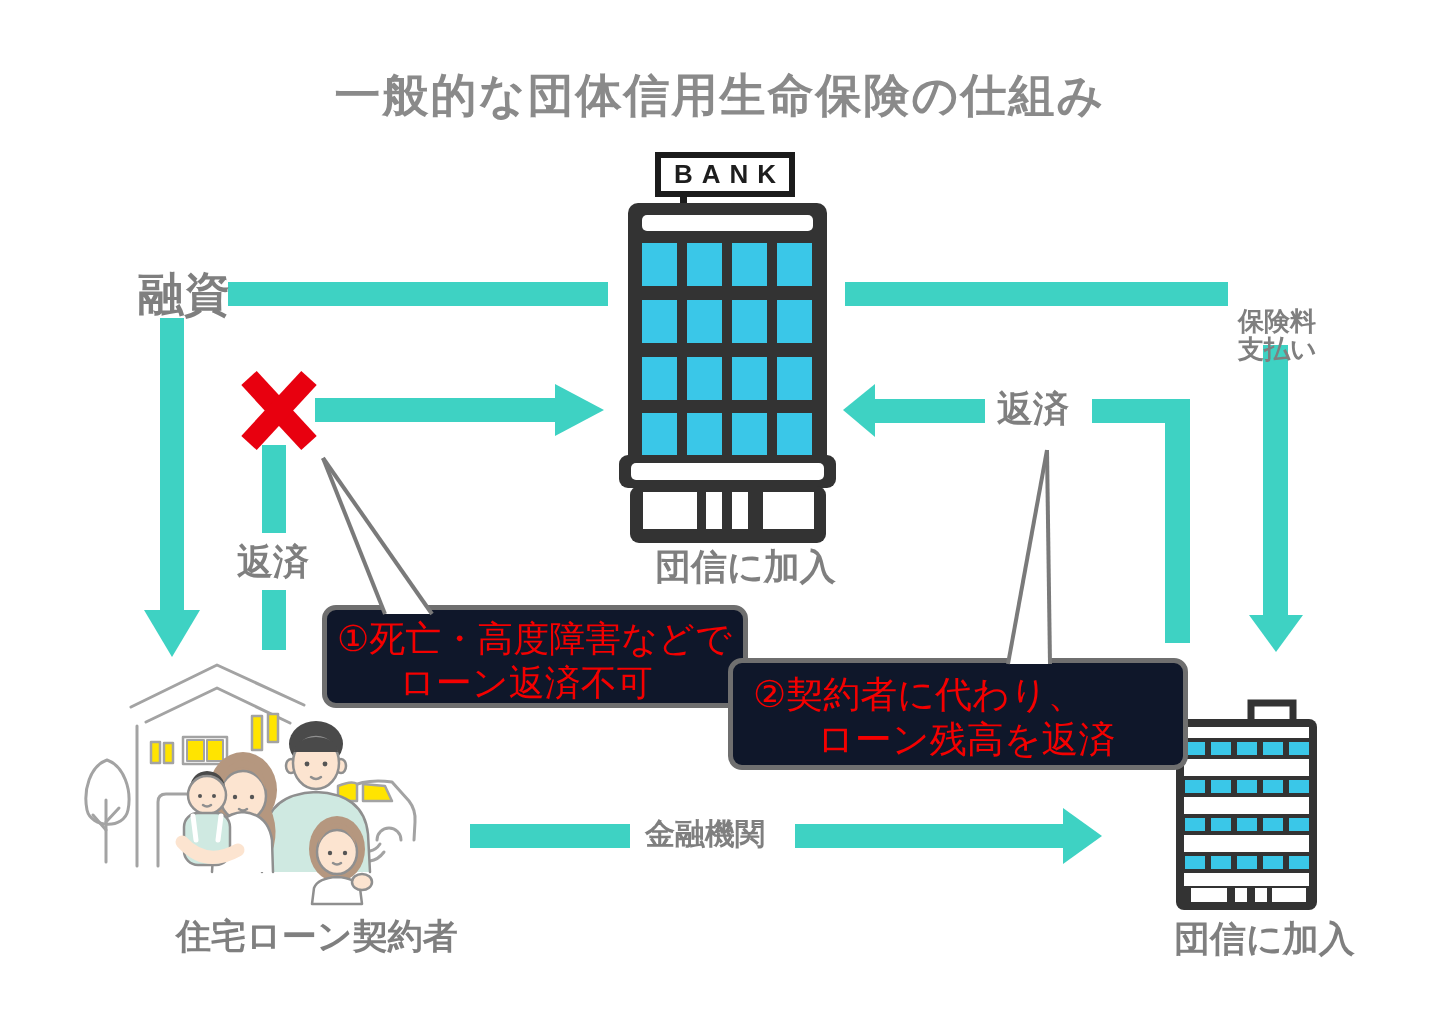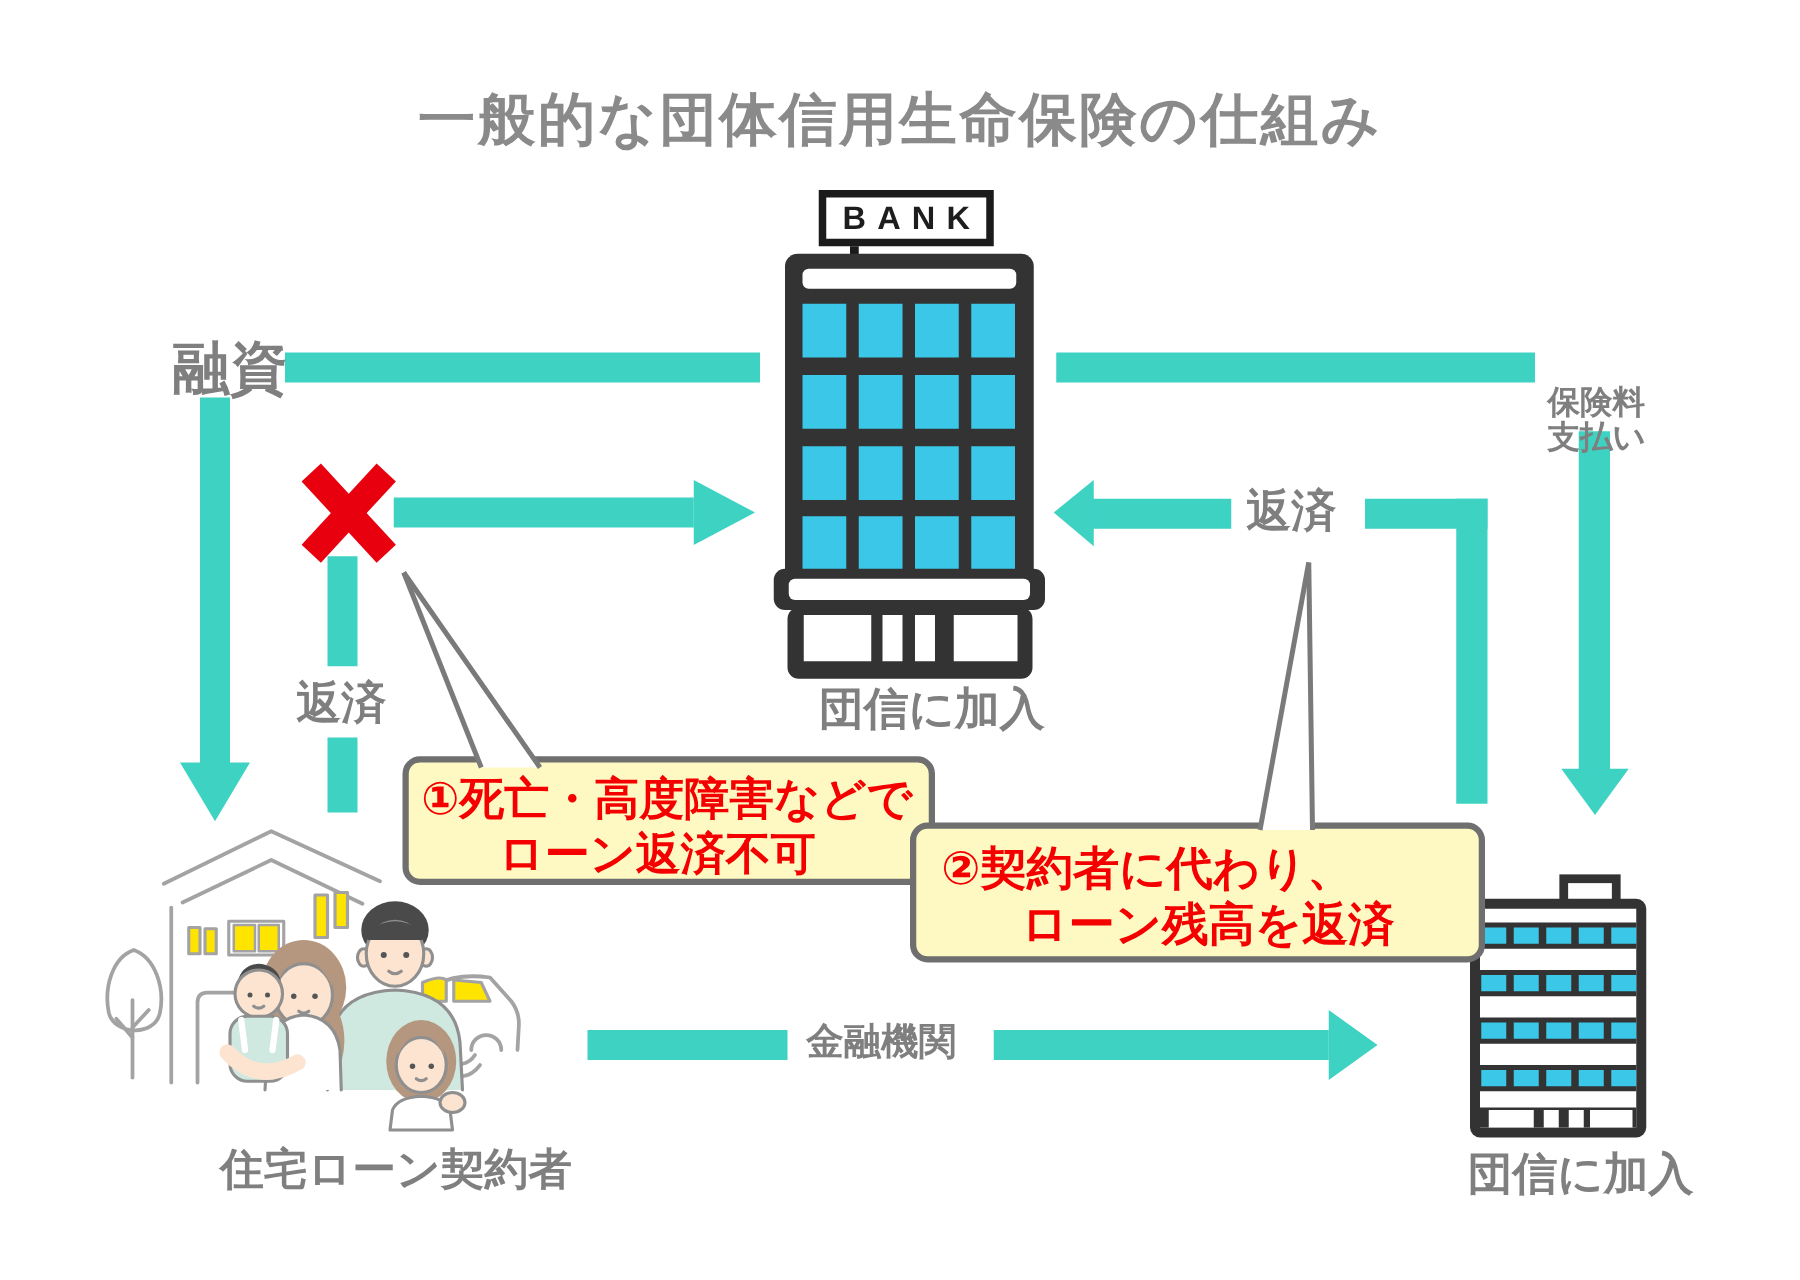--- a/index.html
+++ b/index.html
@@ -26,23 +26,23 @@
   #lbl-bank{left:655px;top:548px;font-size:36px;}
   #lbl-insurer{left:1174px;top:920px;font-size:36px;}
   #lbl-borrower{left:176px;top:918px;font-size:35px;}
   #bank-sign{
     position:absolute;left:655px;top:152px;width:140px;height:45px;
     box-sizing:border-box;border:6px solid #1b1b1b;background:#fff;z-index:2;
     display:flex;align-items:center;justify-content:center;
     font-size:26px;font-weight:bold;color:#1d1d1d;letter-spacing:9px;text-indent:9px;
   }
   .callout{
-    position:absolute;box-sizing:border-box;background:#fef9c3;z-index:2;
+    position:absolute;box-sizing:border-box;background:#0f172a;z-index:2;
     border:5px solid var(--callout_border);border-radius:14px;
-    color:var(--callout_red);font-weight:bold;
+    color:var(--callout_red);font-weight:normal;
   }
   #callout1{left:322px;top:605px;width:426px;height:103px;padding-top:7px;font-size:36px;line-height:44px;}
   #callout1 .l1{padding-left:10px;}
   #callout1 .l2{padding-left:72px;}
   #callout2{left:728px;top:658px;width:460px;height:112px;padding-top:9px;font-size:37px;line-height:45px;}
   #callout2 .l1{padding-left:20px;}
   #callout2 .l2{padding-left:84px;}
   #fg{z-index:3;}
   #bg{z-index:1;}
 </style>

